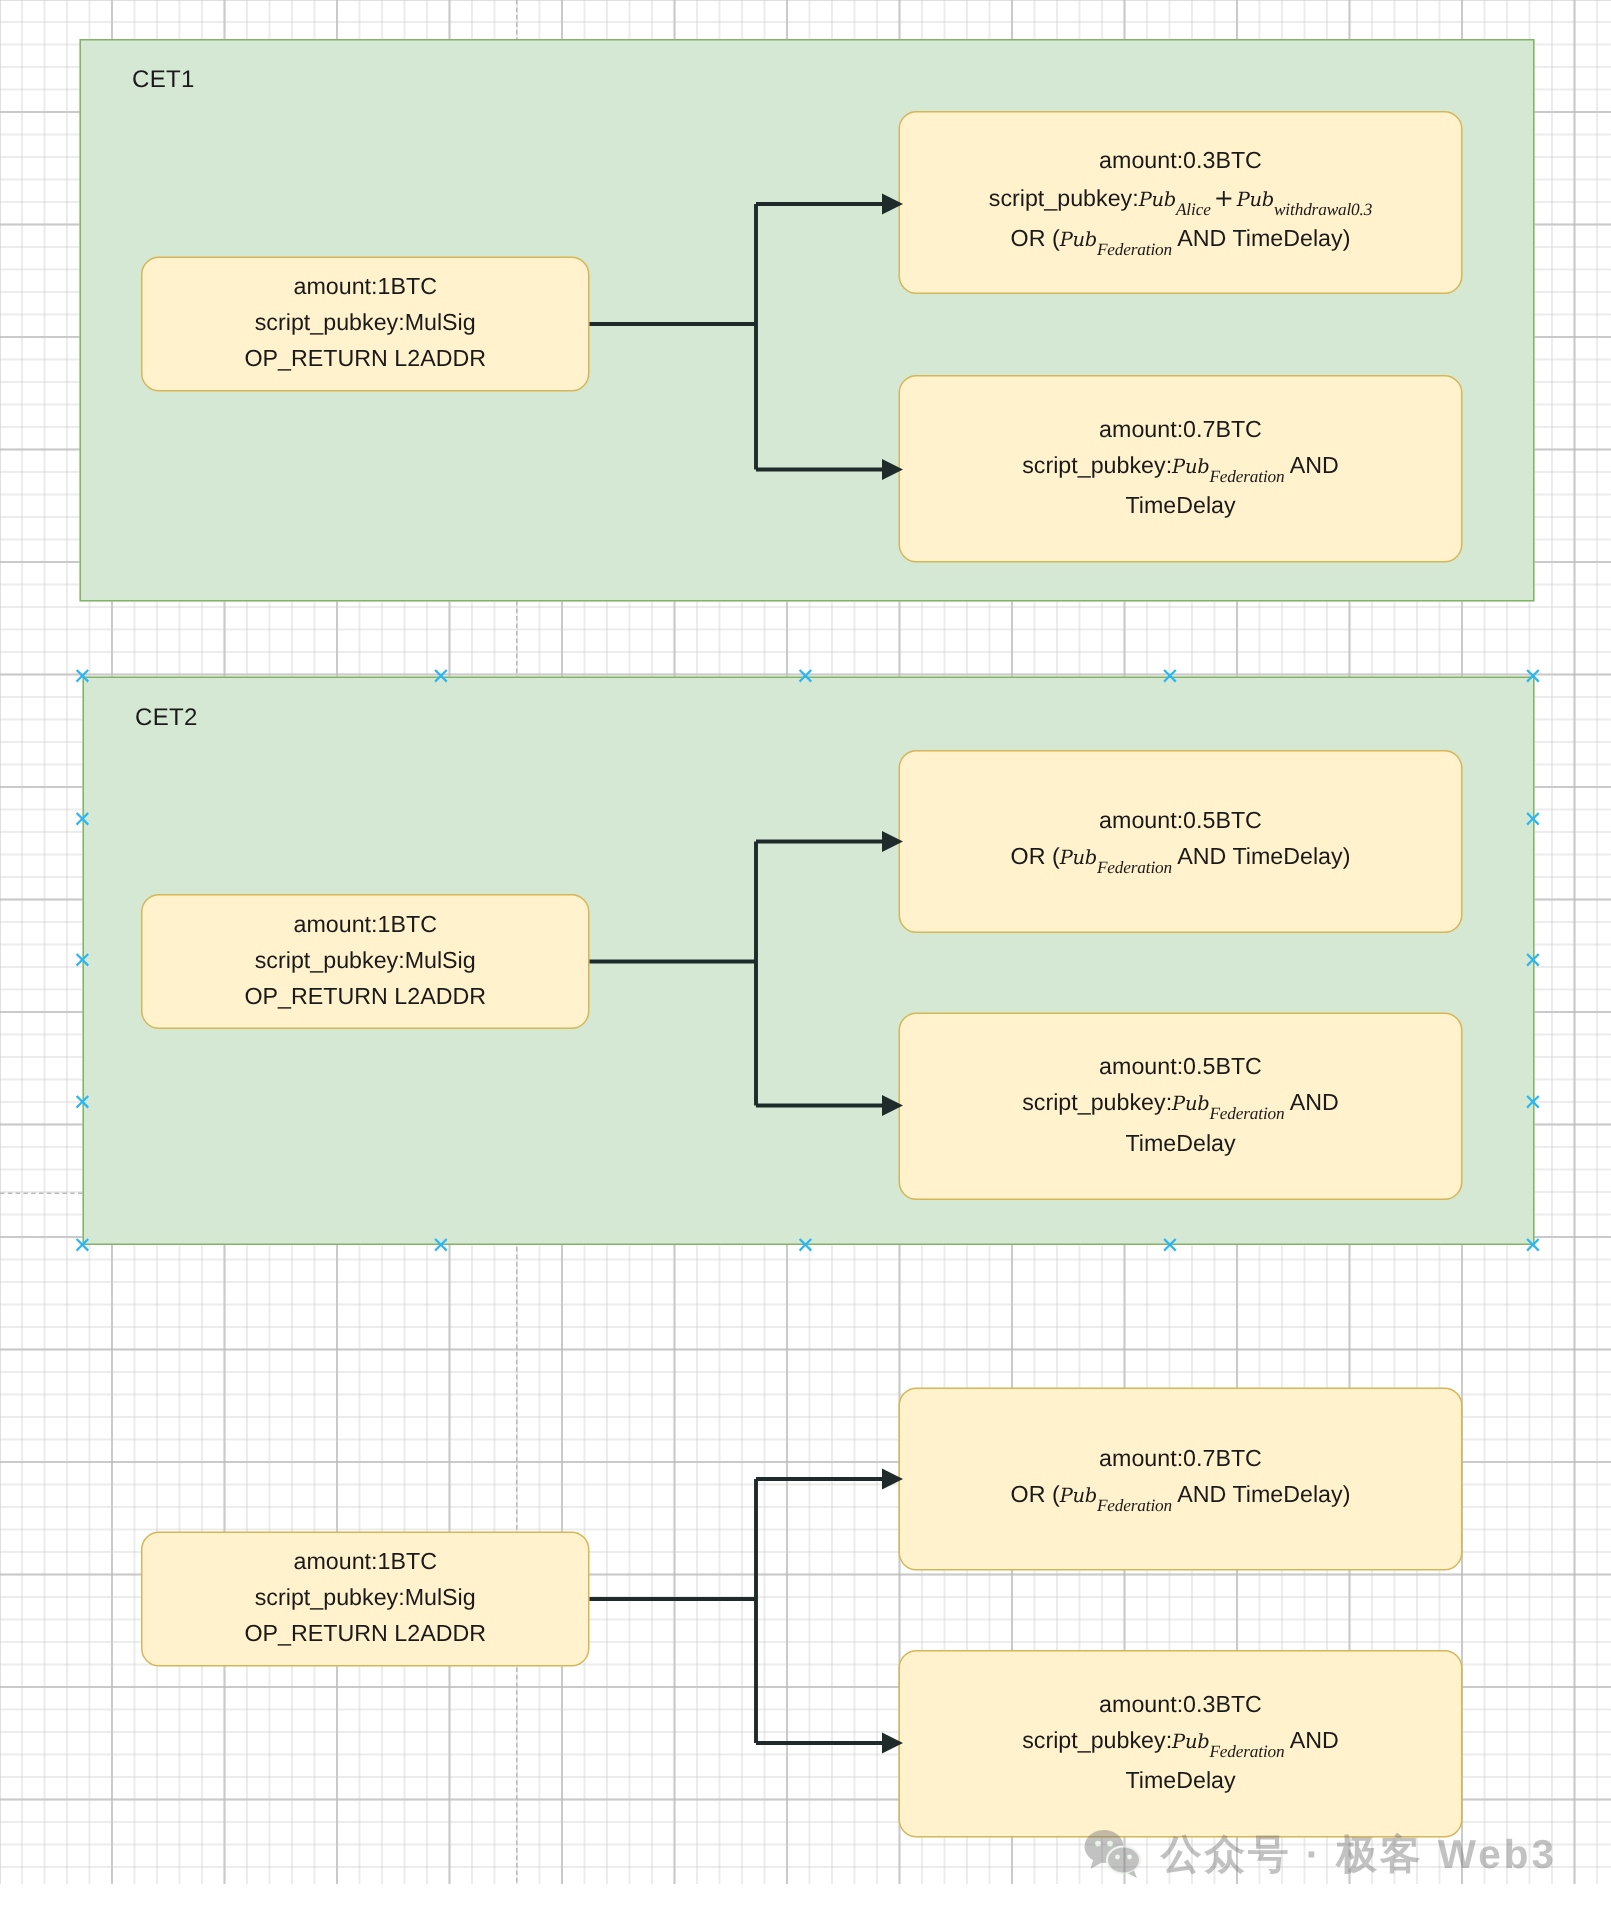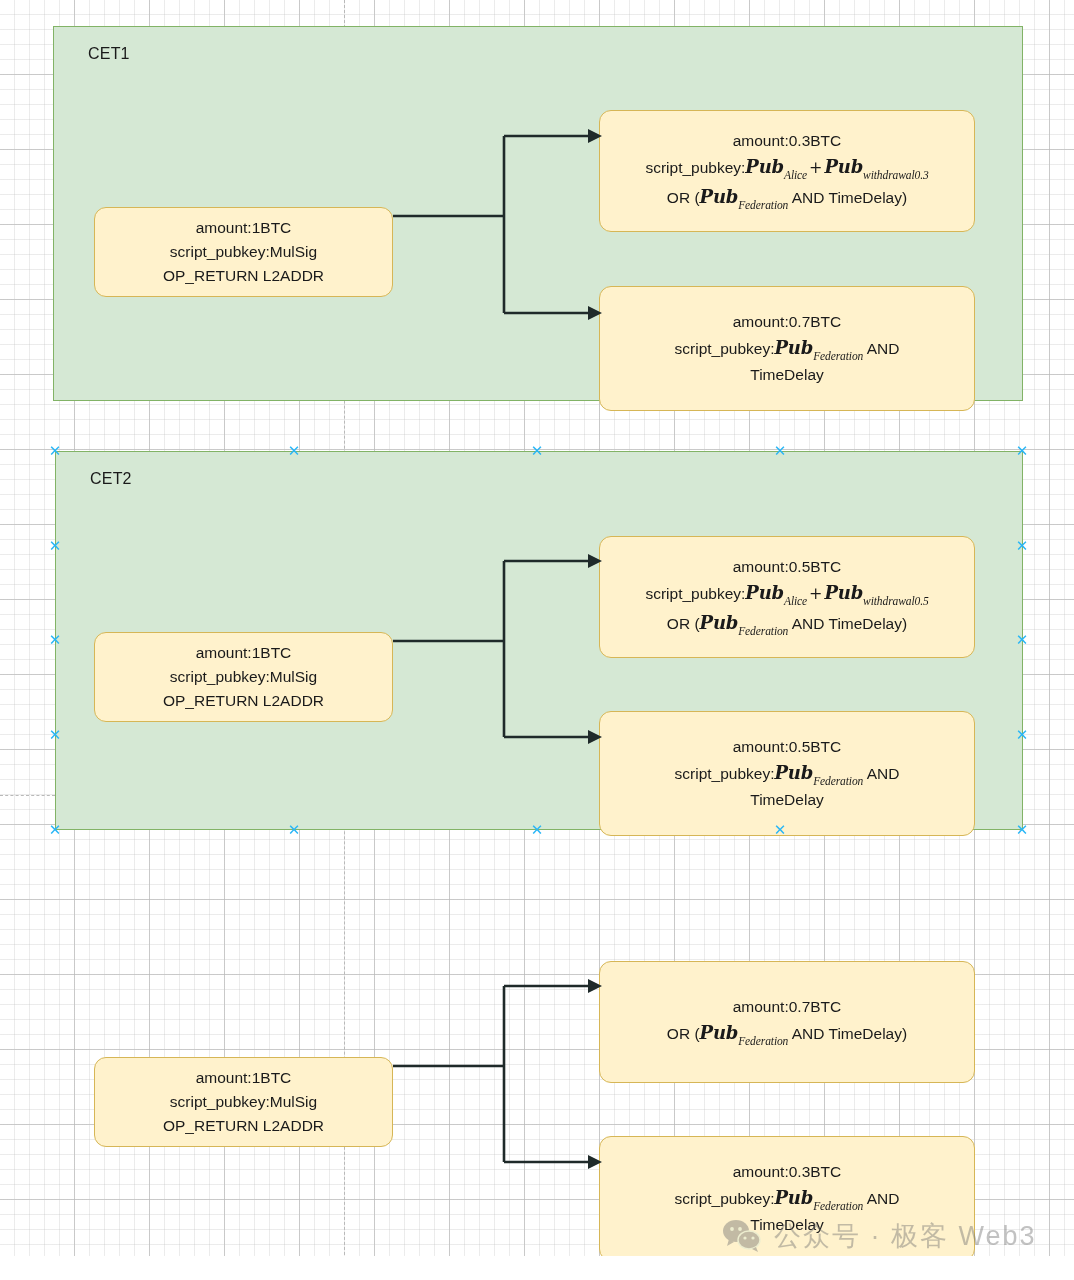--- a/index.html
+++ b/index.html
@@ -67,33 +67,31 @@
     box-sizing: border-box;
     display: flex;
     flex-direction: column;
     align-items: center;
     justify-content: center;
     text-align: center;
     font-size: 15.5px;
     color: #1a1a1a;
     line-height: 1.55;
     padding: 4px 6px;
-    margin-top: 36px;
   }
   .tx-line {
     white-space: nowrap;
   }
 
   
   .mathvar {
     font-family: "DejaVu Serif", "Liberation Serif", serif;
     font-style: italic;
-    font-size: 18px;
+    font-size: 13px;
     letter-spacing: -0.2px;
-    font-weight: bold;
   }
   .mathsub {
     font-family: Liberation Serif, serif;
     font-style: italic;
     font-size: 11.5px;
     vertical-align: sub;
     position: relative;
     top: 2px;
     letter-spacing: -0.1px;
   }
@@ -196,23 +194,20 @@
   </div>
 
   <div class="tx-box" style="left:94px; top:596px; width:299px; height:90px;">
     <div class="tx-line">amount:1BTC</div>
     <div class="tx-line">script_pubkey:MulSig</div>
     <div class="tx-line">OP_RETURN L2ADDR</div>
   </div>
 
   <div class="tx-box" style="left:599px; top:500px; width:376px; height:122px;">
     <div class="tx-line">amount:0.5BTC</div>
-    <div class="tx-line">
-      <span>script_pubkey:</span><span class="mathvar">Pub</span><span class="mathsub">Alice</span><span class="mathop">+</span><span class="mathvar">Pub</span><span class="mathsub">withdrawal0.5</span>
-    </div>
     <div class="tx-line">
       <span>OR (</span><span class="mathvar">Pub</span><span class="mathsub">Federation</span><span> AND TimeDelay)</span>
     </div>
   </div>
 
   <div class="tx-box" style="left:599px; top:675px; width:376px; height:125px;">
     <div class="tx-line">amount:0.5BTC</div>
     <div class="tx-line">
       <span>script_pubkey:</span><span class="mathvar">Pub</span><span class="mathsub">Federation</span><span> AND</span>
     </div>
@@ -273,21 +268,21 @@
     <g stroke="#1f2a2a" stroke-width="2.6" fill="none">
       <path d="M 393 1066 L 504 1066"></path>
       <path d="M 504 986 L 504 1162"></path>
       <path d="M 504 986 L 588 986"></path>
       <path d="M 504 1162 L 588 1162"></path>
     </g>
     <polygon points="588,979 602,986 588,993" fill="#1f2a2a"></polygon>
     <polygon points="588,1155 602,1162 588,1169" fill="#1f2a2a"></polygon>
   </svg>
 
-  <div class="watermark" style="left:722px; top:1218px;">
+  <div class="watermark" style="left:722px; top:1218px;font-weight:bold;">
     <svg width="40" height="34" viewBox="0 0 40 34">
       <ellipse cx="14" cy="12" rx="13" ry="11" fill="#6f6f6f"></ellipse>
       <polygon points="7,20 5,27 12,23" fill="#6f6f6f"></polygon>
       <circle cx="10" cy="10" r="1.9" fill="#d5e8d4"></circle>
       <circle cx="18" cy="10" r="1.9" fill="#d5e8d4"></circle>
       <ellipse cx="27" cy="21" rx="11" ry="9" fill="#6f6f6f" stroke="#d5e8d4" stroke-width="1.4"></ellipse>
       <polygon points="34,28 36,33 30,30" fill="#6f6f6f"></polygon>
       <circle cx="23" cy="19" r="1.6" fill="#d5e8d4"></circle>
       <circle cx="31" cy="19" r="1.6" fill="#d5e8d4"></circle>
     </svg>

